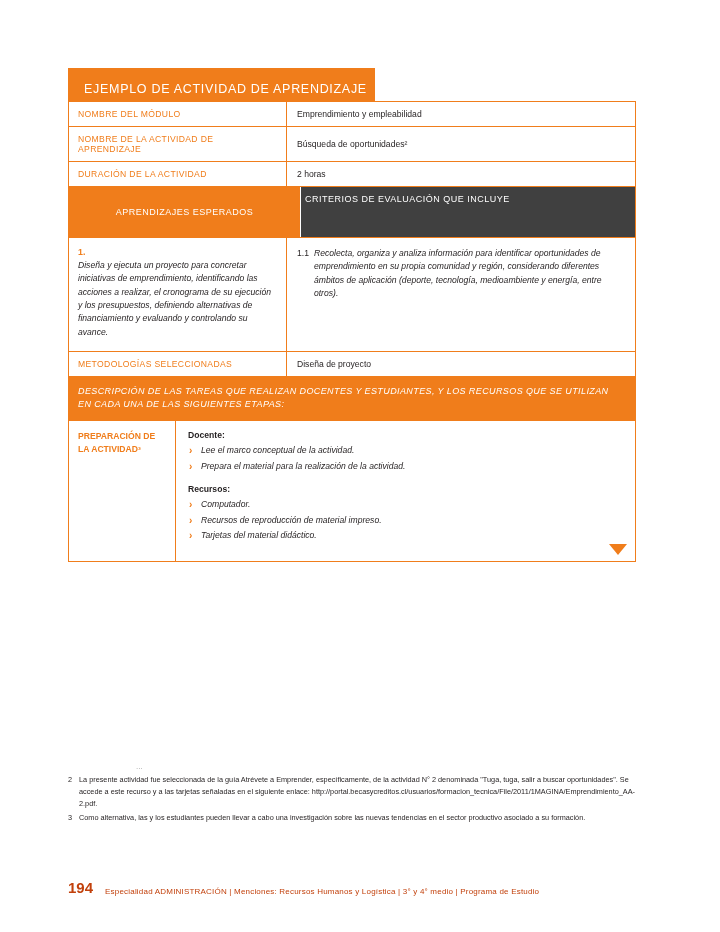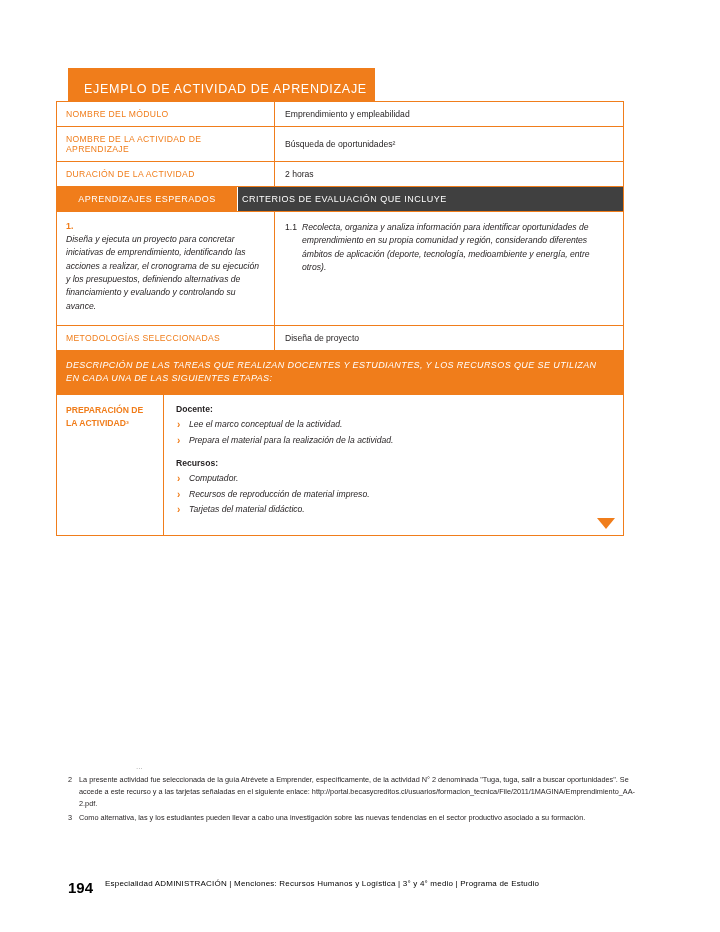--- a/index.html
+++ b/index.html
@@ -35,21 +35,21 @@
     letter-spacing: 0.7px;
     display: flex;
     align-items: center;
     padding-left: 16px;
     box-sizing: border-box;
   }
 
   
   .table {
     position: absolute;
-    left: 56px;
+    left: 68px;
     top: 101px;
     width: 568px;
     border: 1px solid #f07d1b;
     box-sizing: border-box;
     background: #fff;
   }
   .row {
     display: flex;
     border-bottom: 1px solid #f07d1b;
   }
@@ -72,28 +72,28 @@
     padding: 7px 10px;
     font-size: 8.6px;
     color: #231f20;
     display: flex;
     align-items: center;
   }
 
   
   .hdr-row { display: flex; border-bottom: 1px solid #f07d1b; }
   .hdr-orange {
-    width: 181px;
+    width: 232px;
     box-sizing: border-box;
     background: #f07d1b;
     color: #ffffff;
     font-size: 9px;
     letter-spacing: 0.5px;
     text-align: center;
-    padding: 7px 4px;
+    padding: 20px 4px;
     border-right: 1px solid #ffffff;
   }
   .hdr-gray {
     flex: 1;
     box-sizing: border-box;
     background: #404040;
     color: #ffffff;
     font-size: 9px;
     letter-spacing: 0.5px;
     padding: 7px 4px;
@@ -224,22 +224,22 @@
   }
   .fn-text { flex: 1; }
 
   
   .footer {
     position: absolute;
     left: 68px;
     bottom: 36px;
     width: 568px;
     display: flex;
-    align-items: flex-start;
-    color: #000000;
+    align-items: flex-end;
+    color: #c2410c;
   }
   .folio {
     font-size: 15px;
     font-weight: bold;
     margin-right: 12px;
   }
   .footer-text {
     font-size: 8px;
     letter-spacing: 0.2px;
   }

